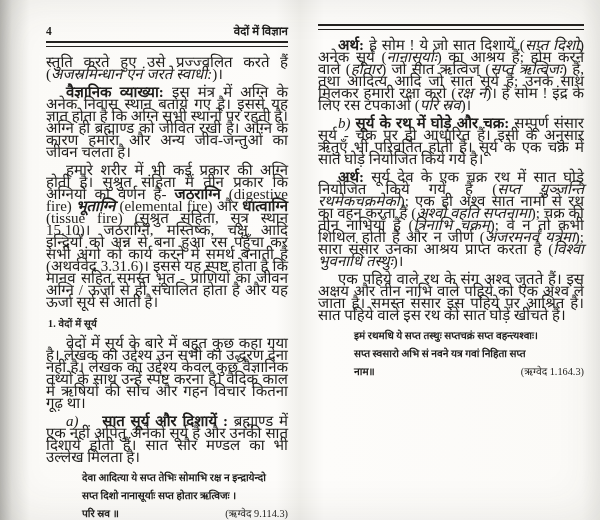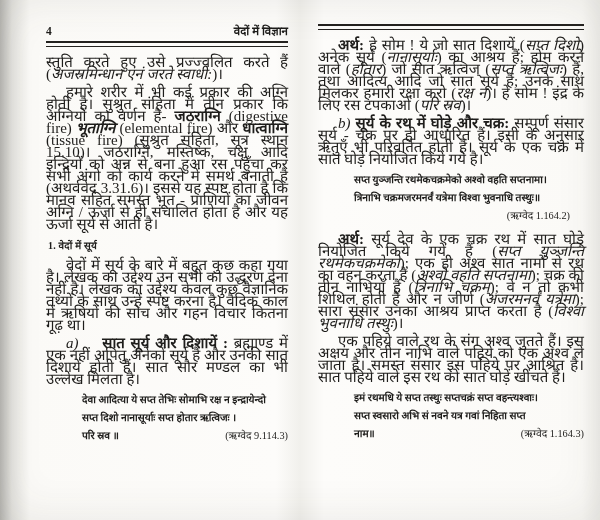--- a/index.html
+++ b/index.html
@@ -75,20 +75,21 @@
 
   <div class="page left">
     <div class="running-head">
       <span>4</span>
       <span>वेदों में विज्ञान</span>
     </div>
     <div class="rule"></div>
 
     <div class="bodytext">
       <p class="noindent"><span>स्तुति करते हुए उसे प्रज्ज्वलित करते हैं (</span><span style="font-style: italic;">अजस्रमिन्धान एनं जरते स्वाधी:</span><span>)।</span></p>
+      <p class="indent"><span style="font-weight: bold;">वैज्ञानिक व्याख्या:</span><span> इस मंत्र में अग्नि के अनेक निवास स्थान बताये गए है। इससे यह ज्ञात होता है कि अग्नि सभी स्थानों पर रहती है। अग्नि ही ब्रह्माण्ड को जीवित रखी है। अग्नि के कारण हमारा और अन्य जीव-जन्तुओं का जीवन चलता है।</span></p>
       <p class="indent"><span>हमारे शरीर में भी कई प्रकार की अग्नि होती है। सुश्रुत संहिता में तीन प्रकार कि अग्नियों का वर्णन है- </span><span style="font-weight: bold;">जठराग्नि</span><span> (digestive fire) </span><span style="font-weight: bold; font-style: italic;">भूताग्नि</span><span> (elemental fire) और </span><span style="font-weight: bold;">धात्वाग्नि</span><span> (tissue fire) (सुश्रुत संहिता, सूत्र स्थान 15.10)। जठराग्नि, मस्तिष्क, चक्षु आदि इन्द्रियों को अन्न से बना हुआ रस पहुँचा कर सभी अंगो को कार्य करने में समर्थ बनाती है (अथर्ववेद 3.31.6)। इससे यह स्पष्ट होता है कि मानव सहित समस्त भूत - प्राणियों का जीवन अग्नि / ऊर्जा से ही संचालित होता है और यह ऊर्जा सूर्य से आती है।</span></p>
       <h3 class="section-heading">1.  वेदों में सूर्य</h3>
       <p class="indent"><span>वेदों में सूर्य के बारे में बहुत कुछ कहा गया है। लेखक का उद्देश्य उन सभी का उद्धरण देना नहीं है। लेखक का उद्देश्य केवल कुछ वैज्ञानिक तथ्यों के साथ उन्हें स्पष्ट करना है। वैदिक काल में ऋषियों की सोच और गहन विचार कितना गूढ़ था।</span></p>
       <p class="indent"><span style="font-style: italic;">a)</span><span> </span><span style="font-weight: bold; margin-left: 18px;">सात सूर्य और दिशायें :</span><span> ब्रह्माण्ड में एक नहीं अपितु अनेकों सूर्य हैं और उनकी सात दिशायें होती हैं। सात सौर मण्डल का भी उल्लेख मिलता है।</span></p>
 
       <div class="verse">
         <span class="vline">देवा आदित्या ये सप्त तेभिः सोमाभि रक्ष न इन्द्रायेन्दो</span>
         <span class="vline">सप्त दिशो नानासूर्याः सप्त होतार ऋत्विजः ।</span>
         <span class="vline vlast">
           <span>परि स्रव ॥</span>
@@ -98,27 +99,20 @@
     </div>
   </div>
 
   <div class="page right">
     <div class="rule"></div>
 
     <div class="bodytext">
       <p class="indent"><span style="font-weight: bold;">अर्थ:</span><span> हे सोम ! ये जो सात दिशायें (</span><span style="font-style: italic;">सप्त दिशो</span><span>) अनेक सूर्य (</span><span style="font-style: italic;">नानासूर्याः</span><span>) का आश्रय हैं; होम करने वाले (</span><span style="font-style: italic;">होतार</span><span>) जो सात ऋत्विज् (</span><span style="font-style: italic;">सप्त ऋत्विजः</span><span>) हैं, तथा आदित्य आदि जो सात सूर्य हैं; उनके साथ मिलकर हमारी रक्षा करो (</span><span style="font-style: italic;">रक्ष न</span><span>)। हे सोम ! इंद्र के लिए रस टपकाओ (</span><span style="font-style: italic;">परि स्रव</span><span>)।</span></p>
       <p class="indent"><span style="font-style: italic;">b)</span><span> </span><span style="font-weight: bold;">सूर्य के रथ में घोड़े और चक्र:</span><span> सम्पूर्ण संसार सूर्य - चक्र पर ही आधारित हैं। इसी के अनुसार ऋतुएँ भी परिवर्तित होती हैं। सूर्य के एक चक्र में सात घोड़े नियोजित किये गये है।</span></p>
 
-      <div class="verse">
-        <span class="vline">सप्त युञ्जन्ति रथमेकचक्रमेको अश्वो वहति सप्तनामा।</span>
-        <span class="vline">त्रिनाभि चक्रमजरमनर्वं यत्रेमा विश्वा भुवनाधि तस्थुः॥</span>
-        <span class="vline vref-line">
-          <span class="vref">(ऋग्वेद 1.164.2)</span>
-        </span>
-      </div>
 
       <p class="indent"><span style="font-weight: bold;">अर्थ:</span><span> सूर्य देव के एक चक्र रथ में सात घोड़े नियोजित किये गये हैं (</span><span style="font-style: italic;">सप्त युञ्जन्ति रथमेकचक्रमेको</span><span>); एक ही अश्व सात नामों से रथ का वहन करता है (</span><span style="font-style: italic;">अश्वो वहति सप्तनामा</span><span>); चक्र की तीन नाभियाँ हैं (</span><span style="font-style: italic;">त्रिनाभि चक्रम्</span><span>); वे न तो कभी शिथिल होती हैं और न जीर्ण (</span><span style="font-style: italic;">अजरमनर्वं यत्रेमा</span><span>); सारा संसार उनका आश्रय प्राप्त करता है (</span><span style="font-style: italic;">विश्वा भुवनाधि तस्थुः</span><span>)।</span></p>
       <p class="indent"><span>एक पहिये वाले रथ के संग अश्व जुतते हैं। इस अक्षय और तीन नाभि वाले पहिये को एक अश्व ले जाता है। समस्त संसार इस पहिये पर आश्रित है। सात पहिये वाले इस रथ को सात घोड़ें खींचते हैं।</span></p>
 
       <div class="verse">
         <span class="vline">इमं रथमधि ये सप्त तस्थुः सप्तचक्रं सप्त वहन्त्यश्वाः।</span>
         <span class="vline">सप्त स्वसारो अभि सं नवने यत्र गवां निहिता सप्त</span>
         <span class="vline vlast">
           <span>नाम॥</span>
           <span class="vref">(ऋग्वेद 1.164.3)</span>

